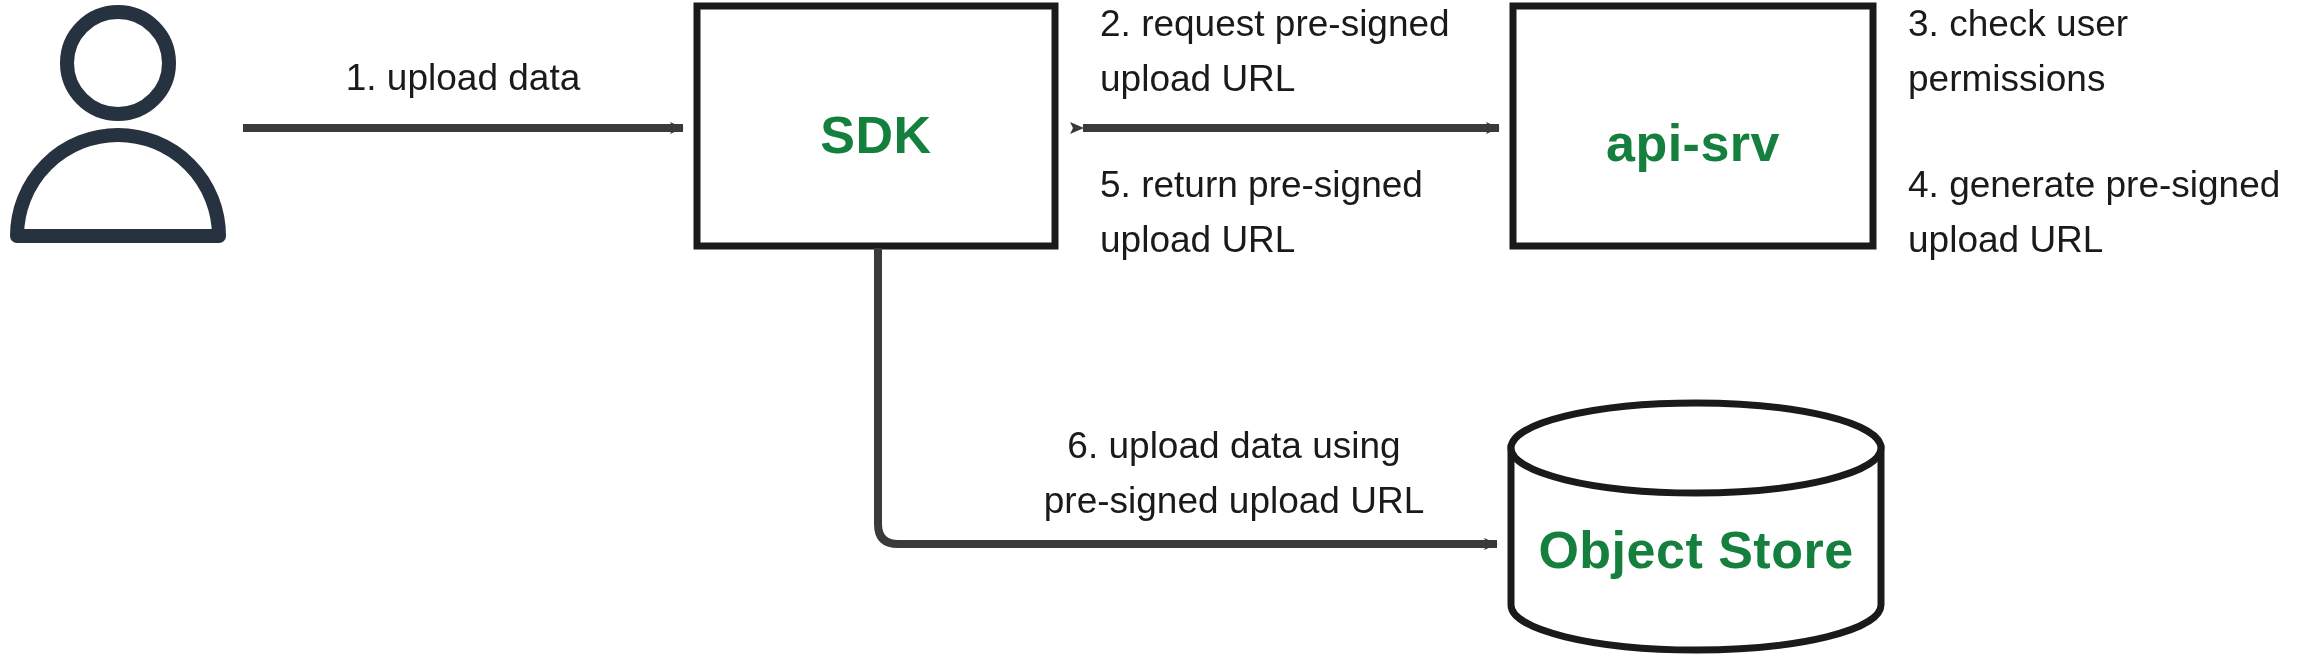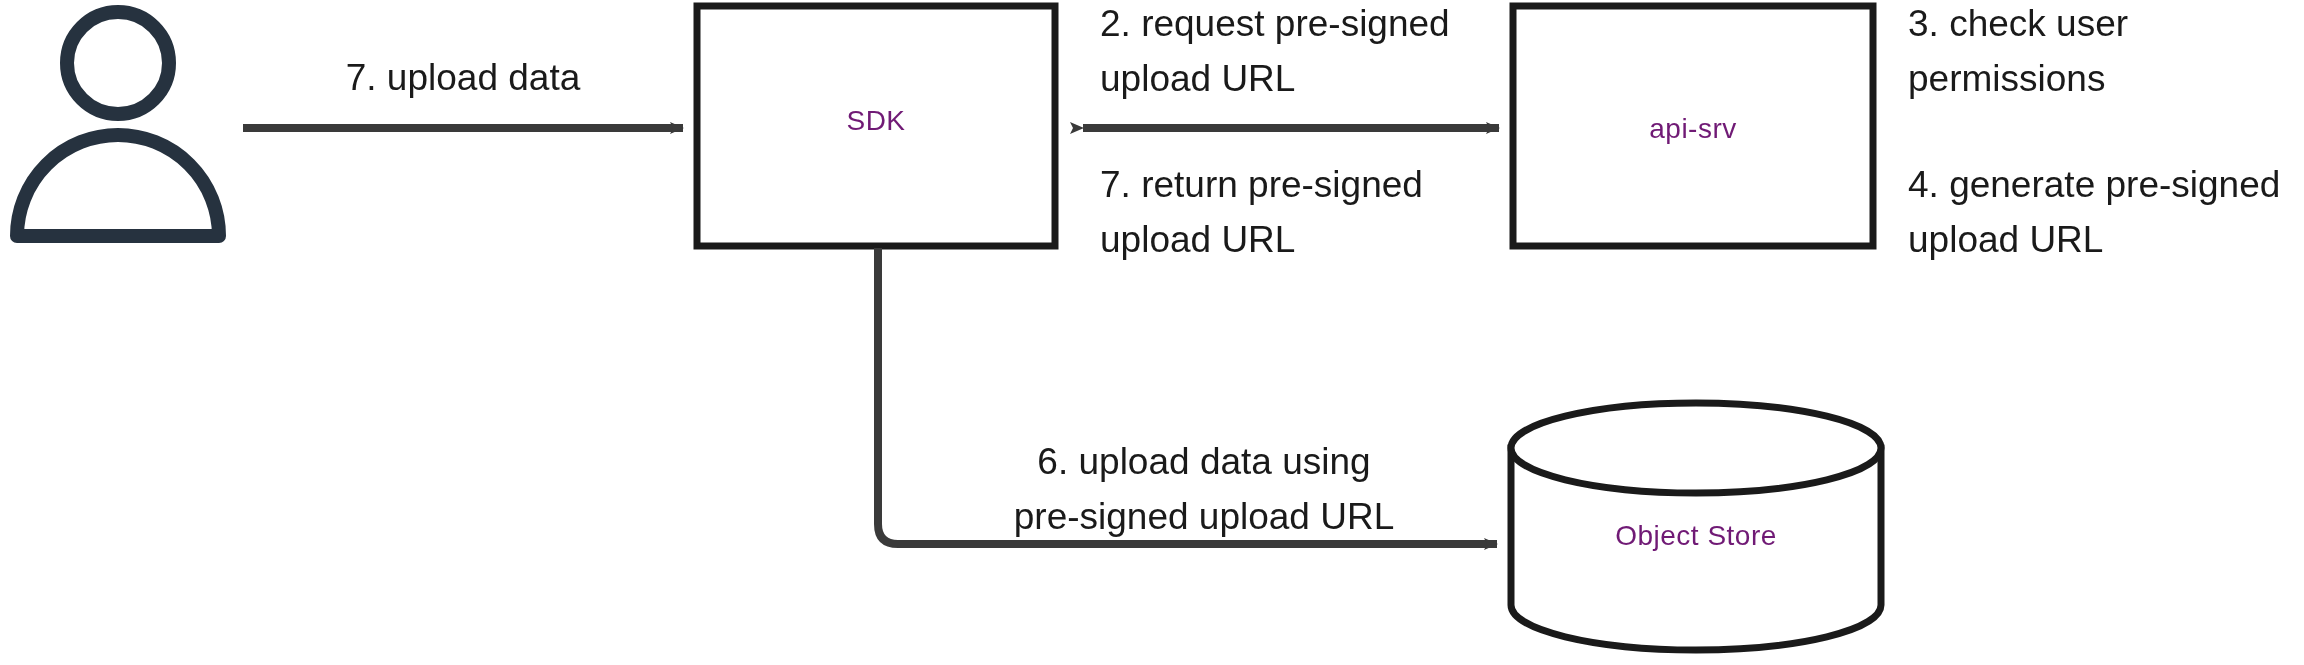--- a/index.html
+++ b/index.html
@@ -23,23 +23,23 @@
   }
   #diagram-svg {
     position: absolute;
     top: 0;
     left: 0;
     width: 2304px;
     height: 665px;
   }
   .node-label {
     position: absolute;
-    font-weight: normal;
-    font-size: 28px;
-    color: #701a75;
+    font-weight: bold;
+    font-size: 52px;
+    color: #15803d;
     text-align: center;
     letter-spacing: 0.5px;
     white-space: nowrap;
   }
   .edge-label {
     position: absolute;
     font-size: 37px;
     line-height: 55px;
     color: #1a1a1a;
     white-space: pre-line;
@@ -83,30 +83,30 @@
 
     <path d="M878,248 L878,524 Q878,544 898,544 L1497,544" fill="none" stroke="#3a3a3a" stroke-width="8" marker-end="url(#arrowhead-right)"></path>
   </svg>
 
   <div class="node-label" style="left:697px; top:105px; width:358px;">SDK</div>
 
   <div class="node-label" style="left:1513px; top:113px; width:360px;">api-srv</div>
 
   <div class="node-label" style="left:1511px; top:520px; width:370px;">Object Store</div>
 
-  <div class="edge-label centered" style="left:243px; top:50px; width:440px;">7. upload data</div>
+  <div class="edge-label centered" style="left:243px; top:50px; width:440px;">1. upload data</div>
 
   <div class="edge-label" style="left:1100px; top:-4px; width:420px;">2. request pre-signed
 upload URL</div>
 
-  <div class="edge-label" style="left:1100px; top:157px; width:420px;">7. return pre-signed
+  <div class="edge-label" style="left:1100px; top:157px; width:420px;">5. return pre-signed
 upload URL</div>
 
   <div class="edge-label" style="left:1908px; top:-4px; width:400px;">3. check user
 permissions</div>
 
   <div class="edge-label" style="left:1908px; top:157px; width:400px;">4. generate pre-signed
 upload URL</div>
 
-  <div class="edge-label centered" style="left:949px; top:418px; width:510px;margin-top:16px;">6. upload data using
+  <div class="edge-label centered" style="left:979px; top:418px; width:510px;">6. upload data using
 pre-signed upload URL</div>
 
 </div>
 
 </body></html>

